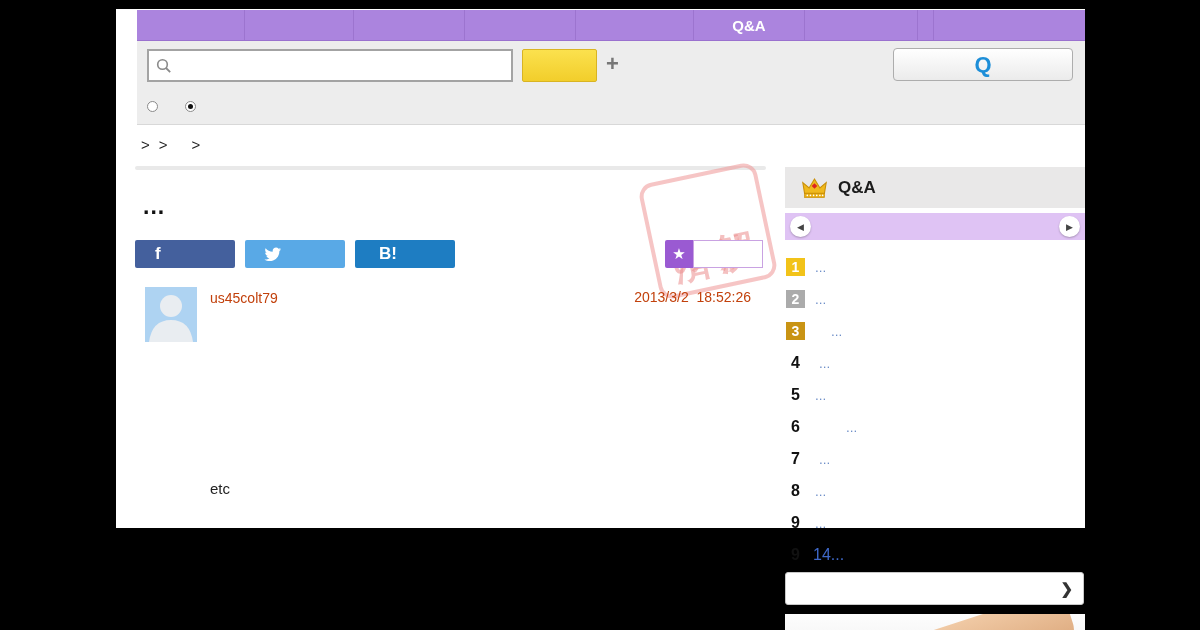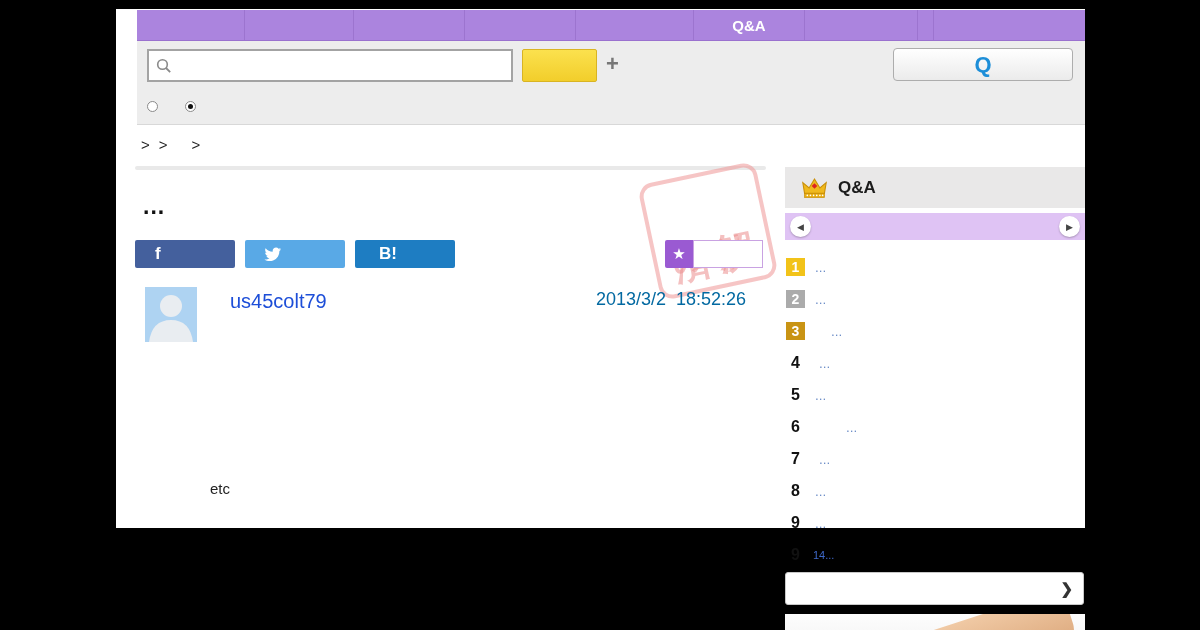--- a/index.html
+++ b/index.html
@@ -62,26 +62,26 @@
                 color:rgba(235,140,140,0.55); line-height:1.2; letter-spacing:2px; }
 
   
   .fav-widget { position:absolute; left:549px; top:231px; height:28px; display:flex; z-index:2; }
   .fav-star { width:28px; height:28px; background:#9a5ad2; color:#fff; font-size:15px;
               display:flex; align-items:center; justify-content:center;
               border-radius:2px 0 0 2px; cursor:pointer; }
   .fav-count { width:70px; height:28px; background:#fff; border:1px solid #c9a2e2; }
 
   
-  .post-date { position:absolute; left:480px; top:280px; width:155px; text-align:left;
-               font-size:18px; color:#0369a1; white-space:pre; z-index:2; }
+  .post-date { position:absolute; left:480px; top:280px; width:155px; text-align:right;
+               font-size:14px; color:#c2410c; white-space:pre; z-index:2; }
   .avatar { position:absolute; left:29px; top:278px; width:52px; height:55px;
             background:#aed3f2; overflow:hidden; cursor:pointer; }
-  .username { position:absolute; left:94px; top:281px; font-size:20px; color:#1d4ed8;
-              text-decoration:none; cursor:pointer;margin-left:20px; }
+  .username { position:absolute; left:94px; top:281px; font-size:14px; color:#c2410c;
+              text-decoration:none; cursor:pointer; }
   .post-body { position:absolute; left:94px; top:471px; font-size:15px; color:#222; }
 
   
   .sidebar { position:absolute; left:669px; top:158px; width:300px; }
   .sb-header { height:41px; background:#e9e8e8; display:flex; align-items:center; }
   .sb-header svg { margin-left:16px; }
   .sb-title { margin-left:10px; font-size:17px; font-weight:bold; color:#1c1c1c; }
   .carousel { position:relative; margin-top:5px; height:27px; background:#dfc3f4; }
   .car-btn { position:absolute; top:3px; width:21px; height:21px; border-radius:50%;
              background:#fff; border:none; box-shadow:0 1px 2px rgba(0,0,0,.25);
@@ -90,21 +90,21 @@
   .car-prev { left:5px; } .car-next { right:5px; }
   .rank-list { margin-top:11px; }
   .rank-row { height:32px; display:flex; align-items:center; cursor:pointer; }
   .rank-num { width:19px; height:18px; margin-left:1px; display:flex; align-items:center;
               justify-content:center; font-weight:bold; font-size:14px; flex:none; }
   .b-gold   { background:#f2c319; color:#fff; }
   .b-silver { background:#ababab; color:#fff; }
   .b-bronze { background:#c99414; color:#fff; }
   .b-none   { background:transparent; color:#111; font-size:16px; }
   .rank-link { font-size:13.5px; color:#6f8fc8; text-decoration:none; }
-  .rank-link.bright { color:#3e68c8; font-size:11px; }
+  .rank-link.bright { color:#3e68c8; font-size:16px; }
   .more-btn { position:relative; margin-top:1px; width:299px; height:33px; background:#fff;
               border:1px solid #c8c8c8; border-radius:3px; cursor:pointer; }
   .more-chevron { position:absolute; right:10px; top:7px; font-size:15px; font-weight:bold; color:#333; }
   .teaser { position:relative; margin-top:6px; width:300px; height:60px;
             background:linear-gradient(#fdfdfd,#ececec); overflow:hidden; }
   .arm-shape { position:absolute; left:90px; top:4px; width:200px; height:55px;
                background:linear-gradient(#f0c9a4,#dca87c); transform:rotate(-18deg);
                border-radius:18px; }
 </style>
 </head>

